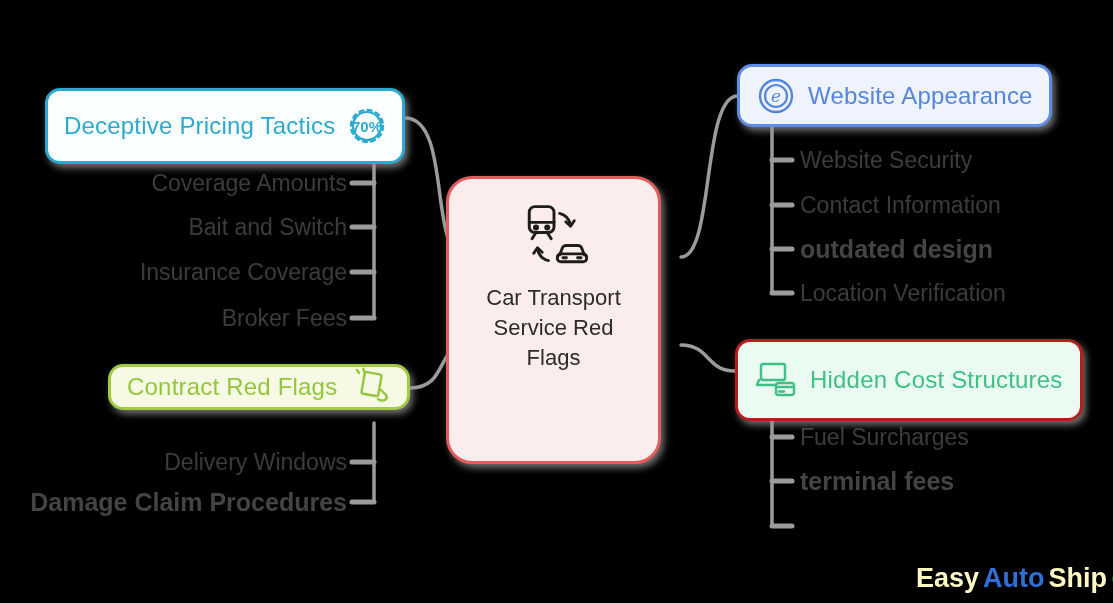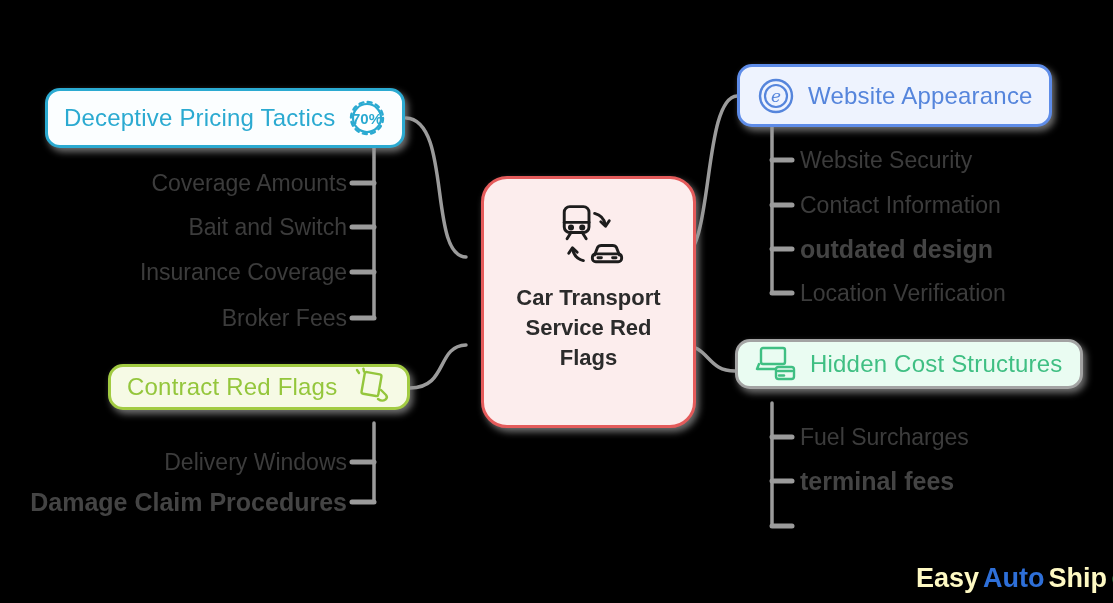--- a/index.html
+++ b/index.html
@@ -9,37 +9,37 @@
   }
   #connectors{position:absolute;left:0;top:0;z-index:0;}
   .node{
     position:absolute;z-index:2;box-sizing:border-box;
     box-shadow:3px 4px 7px rgba(150,150,150,0.75);
     display:flex;align-items:center;
   }
   
   .branch{border-radius:15px;padding:0 16px;gap:12px;}
   .branch .label{font-size:24px;letter-spacing:.2px;white-space:nowrap;}
-  #branch-deceptive{left:45px;top:88px;width:360px;height:60px;
+  #branch-deceptive{left:45px;top:88px;width:360px;height:76px;
     background:#FBFEFF;border:3px solid #2BAAD1;justify-content:space-between;}
   #branch-deceptive .label{color:#2BAAD1;}
   #branch-website{left:737px;top:64px;width:315px;height:63px;
     background:#EEF3FE;border:3px solid #5E8CE8;}
   #branch-website .label{color:#5585DC;}
   #branch-contract{left:108px;top:364px;width:302px;height:46px;
     background:#F6FAE5;border:3px solid #A2CB42;justify-content:space-between;}
   #branch-contract .label{color:#94C63C;}
-  #branch-hidden{left:735px;top:339px;width:348px;height:50px;
-    background:#EAFCF2;border:3px solid #a3a3a3;}
+  #branch-hidden{left:735px;top:339px;width:348px;height:82px;
+    background:#EAFCF2;border:3px solid #b91c1c;}
   #branch-hidden .label{color:#3FBF83;}
   
   #center-node{
-    left:481px;top:176px;width:215px;height:252px;border-radius:26px;
+    left:446px;top:176px;width:215px;height:288px;border-radius:26px;
     background:#FCEDED;border:3px solid #E45B5B;
-    flex-direction:column;justify-content:flex-start;font-weight:bold;
+    flex-direction:column;justify-content:flex-start;
   }
   #center-node .icon{margin-top:22px;}
   #center-title{
     margin-top:10px;width:170px;text-align:center;color:#2B2B2B;
     font-size:22px;line-height:30px;
   }
   
   .sub-item{
     position:absolute;z-index:1;color:#3C3C3C;font-size:23px;
     white-space:nowrap;line-height:30px;text-align:center;

